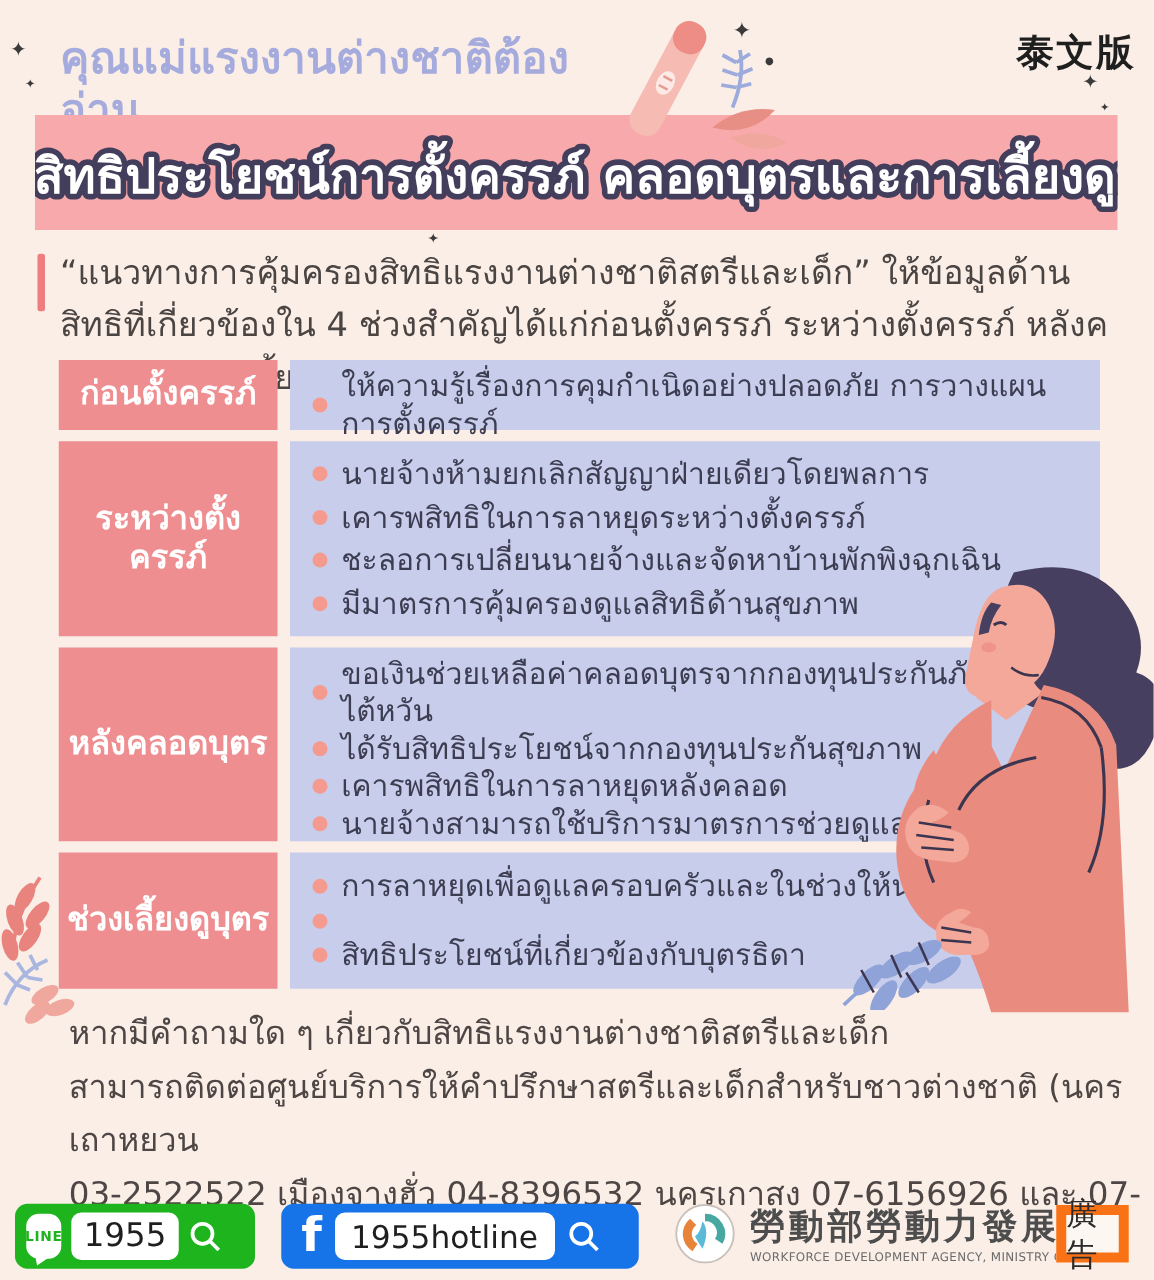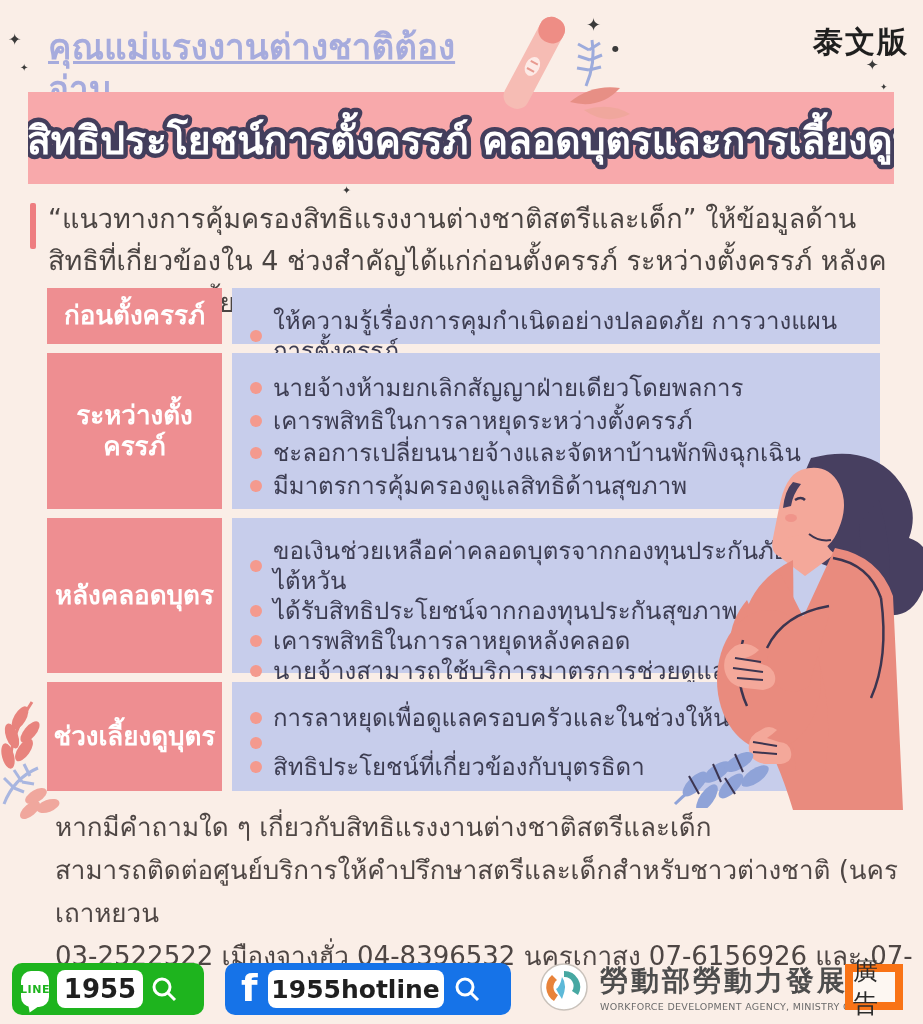--- a/index.html
+++ b/index.html
@@ -1,43 +1,43 @@
 <!DOCTYPE html>
 <html><head>
 <meta charset="utf-8">
 <style>
   html,body{margin:0;padding:0;}
   body{font-family:"DejaVu Sans","Liberation Sans",sans-serif;}
   .page{position:relative;width:923px;height:1024px;background:#faeee7;overflow:hidden;}
 
   .lang-badge{position:absolute;left:813px;top:22px;font-size:30px;font-weight:600;color:#1f1f1f;letter-spacing:2px;}
 
-  .page-title{position:absolute;left:48px;top:26px;font-size:35px;font-weight:bold;color:#a6abdd;width:460px;line-height:1.2;text-decoration:underline;}
+  .page-title{position:absolute;left:48px;top:26px;font-size:35px;font-weight:bold;color:#a6abdd;width:460px;line-height:1.2;}
 
   .banner{position:absolute;left:28px;top:92px;width:866px;height:92px;background:#f8a9ab;}
   .banner svg{width:100%;height:100%;}
 
   .intro{position:absolute;left:48px;top:198px;width:845px;font-size:27px;color:#4a4442;line-height:1.55;}
   .accent-bar{position:absolute;left:30px;top:203px;width:6px;height:46px;background:#ee7d80;border-radius:2px;}
 
   .rights-table{position:absolute;left:47px;top:288px;width:833px;display:flex;flex-direction:column;gap:9px;z-index:2;}
   .trow{display:flex;gap:10px;}
   .tlabel{width:175px;background:#ee8e91;color:#ffffff;font-weight:bold;font-size:26px;display:flex;align-items:center;justify-content:center;text-align:center;line-height:1.2;padding:0 4px;box-sizing:border-box;}
-  .tcontent{flex:1;background:#c7cdeb;display:flex;flex-direction:column;justify-content:space-evenly;padding:18px 10px 6px 18px;box-sizing:border-box;}
+  .tcontent{flex:1;background:#c7cdeb;display:flex;flex-direction:column;justify-content:space-evenly;padding:6px 10px 6px 18px;box-sizing:border-box;}
   .titem{display:flex;align-items:center;gap:11px;font-size:24px;color:#3d3d52;line-height:1.25;}
   .bullet{width:12px;height:12px;border-radius:50%;background:#f49a8e;flex:0 0 auto;}
 
   .footer-text{position:absolute;left:55px;top:806px;width:860px;font-size:26px;color:#4e4644;line-height:43px;z-index:3;}
 
   .contact-bar{position:absolute;left:0;top:960px;width:923px;height:58px;z-index:4;}
   .line-button{position:absolute;left:12px;top:3px;width:192px;height:52px;background:#1eb41e;border-radius:10px;display:flex;align-items:center;gap:8px;padding:0 9px;box-sizing:border-box;}
   .line-bubble{width:28px;height:36px;background:#ffffff;border-radius:10px;position:relative;display:flex;align-items:center;justify-content:center;}
   .line-bubble:after{content:"";position:absolute;left:5px;bottom:-6px;width:0;height:0;border-left:5px solid transparent;border-right:7px solid transparent;border-top:9px solid #ffffff;transform:rotate(18deg);}
   .line-bubble span{color:#1eb41e;font-size:11px;font-weight:bold;letter-spacing:0.5px;}
-  .pill{background:#ffffff;border-radius:8px;height:38px;display:flex;align-items:center;justify-content:center;font-size:26px;font-weight:700;color:#1f1f1f;}
+  .pill{background:#ffffff;border-radius:8px;height:38px;display:flex;align-items:center;justify-content:center;font-size:26px;font-weight:400;color:#1f1f1f;}
   .line-pill{width:86px;}
   .fb-button{position:absolute;left:225px;top:3px;width:286px;height:52px;background:#1673e8;border-radius:10px;display:flex;align-items:center;gap:10px;padding:0 10px;box-sizing:border-box;}
   .fb-f{color:#ffffff;font-size:38px;font-weight:800;line-height:1;margin-left:6px;margin-top:-2px;}
   .fb-pill{width:176px;font-size:25px;}
   .mag{flex:0 0 auto;}
 
   .agency{position:absolute;left:540px;top:2px;display:flex;align-items:center;gap:12px;}
   .agency-logo{width:48px;height:48px;}
   .agency-names{display:flex;flex-direction:column;}
   .agency-zh{font-size:28px;font-weight:700;color:#4d4d4d;letter-spacing:3px;}

